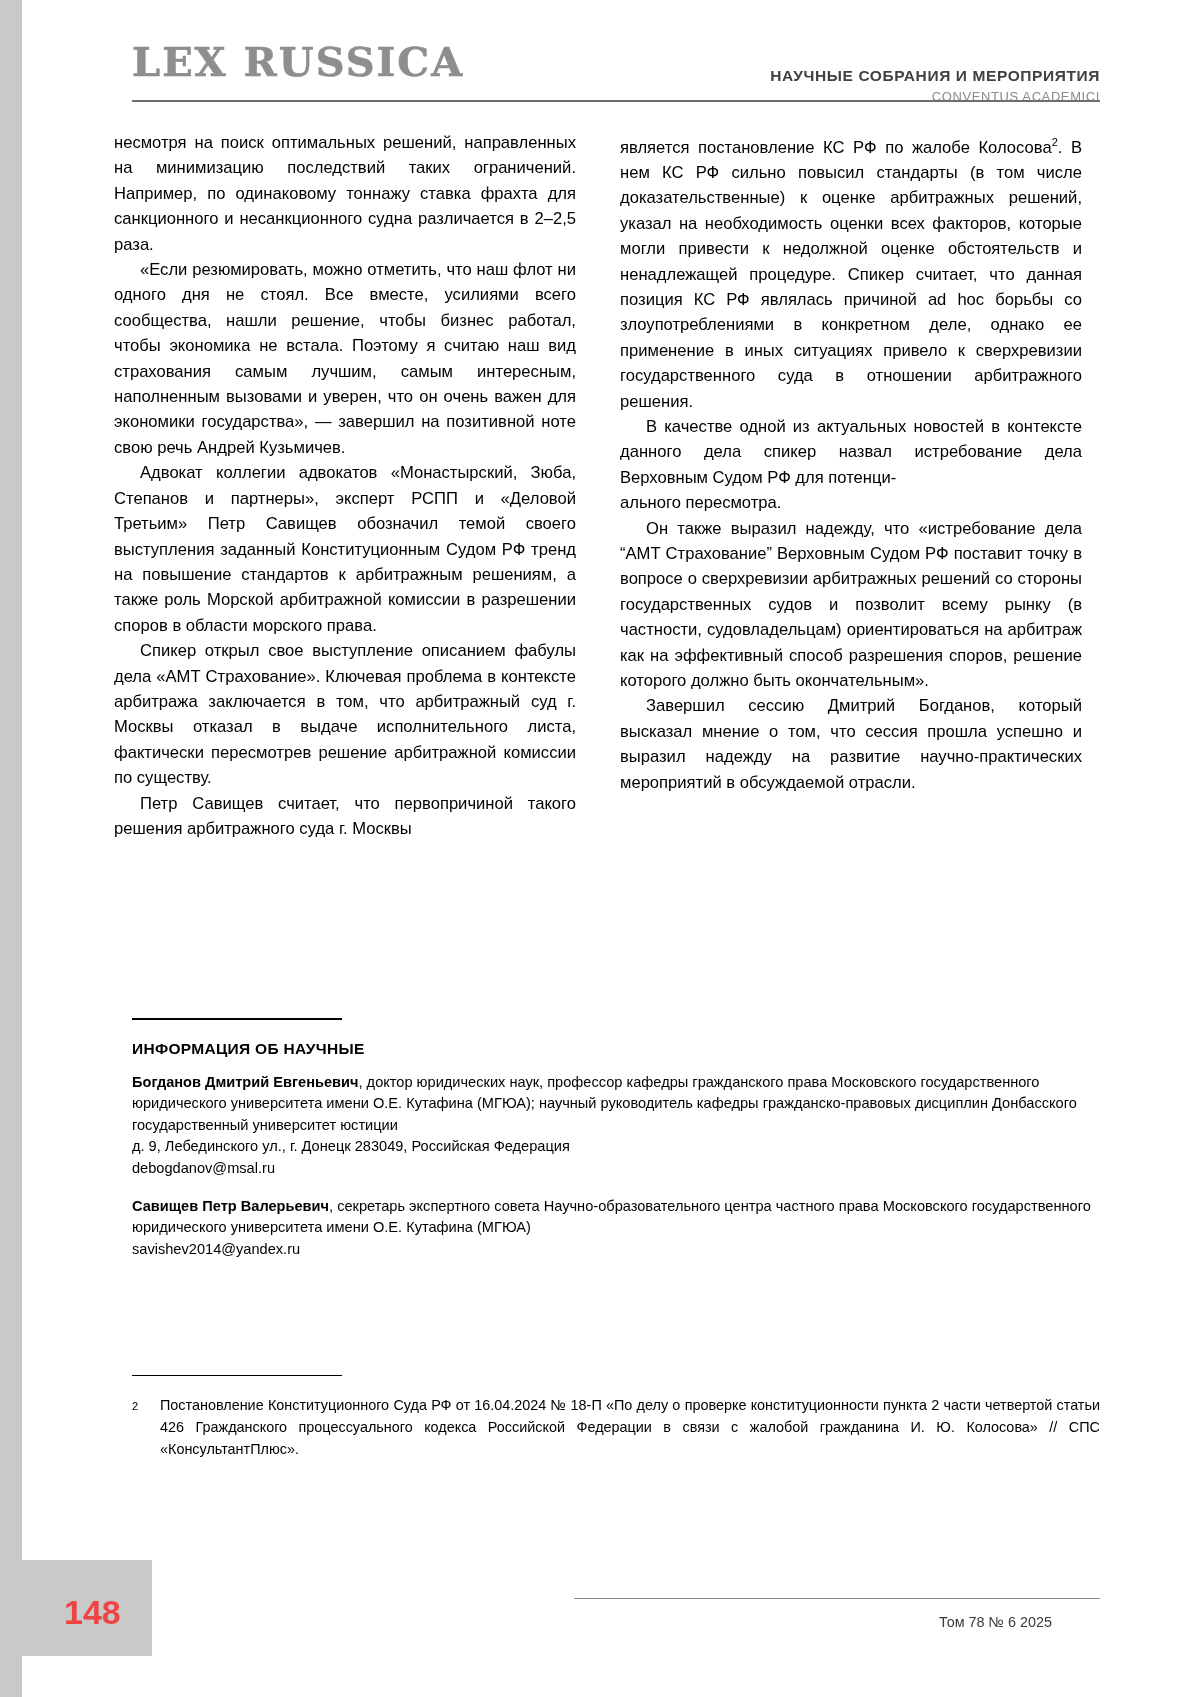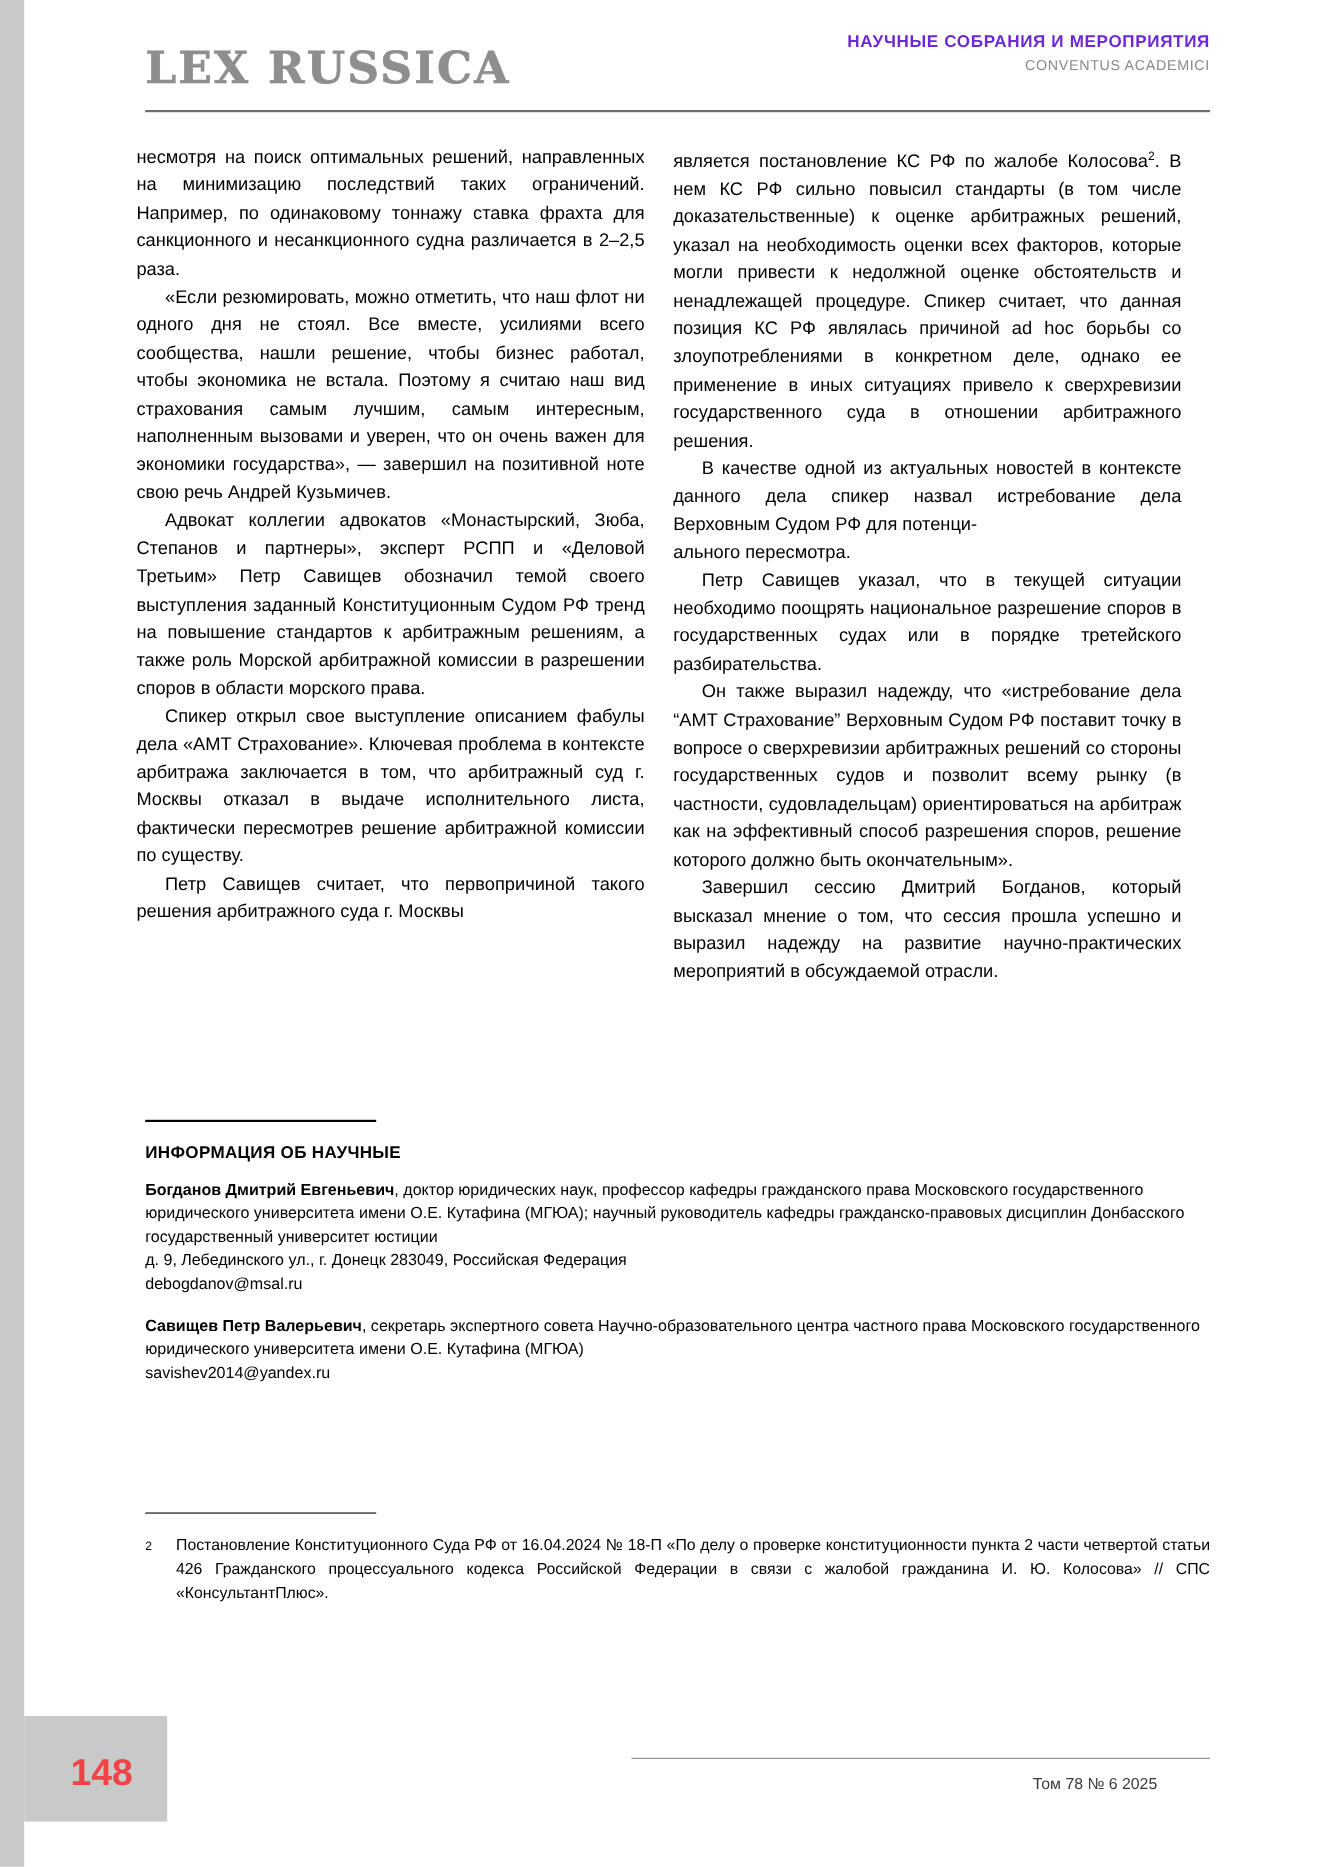--- a/index.html
+++ b/index.html
@@ -43,43 +43,44 @@
     -webkit-text-stroke: 0.6px #8e8e8e;
   }
   .header-right {
     position: absolute;
     right: 0; top: 10px;
     text-align: right;
   }
   .header-right .line1 {
     font-size: 15.5px;
     letter-spacing: 0.6px;
-    color: #6d28d9;
+    color: #404040;
     font-weight: 600;
+    margin-top: 37px;
   }
   .header-right .line2 {
     font-size: 13px;
     letter-spacing: 0.6px;
     color: #8a8a8a;
     margin-top: 4px;
   }
   .header-rule {
     position: absolute;
     left: 110px; top: 100px;
     width: 968px; height: 2px;
     background: #6e6e6e;
   }
 
   
   .columns {
     position: absolute;
-    left: 102px; top: 130px;
+    left: 92px; top: 130px;
     width: 968px;
     display: flex;
-    gap: 26px;
+    gap: 44px;
   }
   .col { width: 462px; }
   .col p {
     margin: 0;
     font-size: 16.6px;
     line-height: 25.4px;
     text-align: justify;
     text-justify: inter-word;
     hyphens: manual;
   }
@@ -191,21 +192,20 @@
       <p class="indent">«Если резюмировать, можно отметить, что наш флот ни одного дня не стоял. Все вместе, усилиями всего сообщества, нашли решение, чтобы бизнес работал, чтобы экономика не встала. Поэтому я считаю наш вид страхования самым лучшим, самым интересным, наполненным вызовами и уверен, что он очень важен для экономики государства», — завершил на позитивной ноте свою речь Андрей Кузьмичев.</p>
       <p class="indent"><span>Адвокат коллегии адвокатов «Монастырский, Зюба, Степанов и партнеры», эксперт РСПП и «Деловой Третьим» </span><b>Петр Савищев</b><span> обозначил темой своего выступления заданный Конституционным Судом РФ тренд на повышение стандартов к арбитражным решениям, а также роль Морской арбитражной комиссии в разрешении споров в области морского права.</span></p>
       <p class="indent">Спикер открыл свое выступление описанием фабулы дела «АМТ Страхование». Ключевая проблема в контексте арбитража заключается в том, что арбитражный суд г. Москвы отказал в выдаче исполнительного листа, фактически пересмотрев решение арбитражной комиссии по существу.</p>
       <p class="indent">Петр Савищев считает, что первопричиной такого решения арбитражного суда г. Москвы</p>
     </div>
 
     <div class="col">
       <p><span>является постановление КС РФ по жалобе Колосова</span><sup>2</sup><span>. В нем КС РФ сильно повысил стандарты (в том числе доказательственные) к оценке арбитражных решений, указал на необходимость оценки всех факторов, которые могли привести к недолжной оценке обстоятельств и ненадлежащей процедуре. Спикер считает, что данная позиция КС РФ являлась причиной ad hoc борьбы со злоупотреблениями в конкретном деле, однако ее применение в иных ситуациях привело к сверхревизии государственного суда в отношении арбитражного решения.</span></p>
       <p class="indent">В качестве одной из актуальных новостей в контексте данного дела спикер назвал истребование дела Верховным Судом РФ для потенци-</p>
       <p>ального пересмотра.</p>
-      <p class="indent">Петр Савищев указал, что в текущей ситуации необходимо поощрять национальное разрешение споров в государственных судах или в порядке третейского разбирательства.</p>
       <p class="indent">Он также выразил надежду, что «истребование дела “АМТ Страхование” Верховным Судом РФ поставит точку в вопросе о сверхревизии арбитражных решений со стороны государственных судов и позволит всему рынку (в частности, судовладельцам) ориентироваться на арбитраж как на эффективный способ разрешения споров, решение которого должно быть окончательным».</p>
       <p class="indent">Завершил сессию Дмитрий Богданов, который высказал мнение о том, что сессия прошла успешно и выразил надежду на развитие научно-практических мероприятий в обсуждаемой отрасли.</p>
     </div>
 
   </div>
 
   <div class="authors">
     <div class="rule-short"></div>
     <div class="authors-title">ИНФОРМАЦИЯ ОБ НАУЧНЫЕ</div>
 

